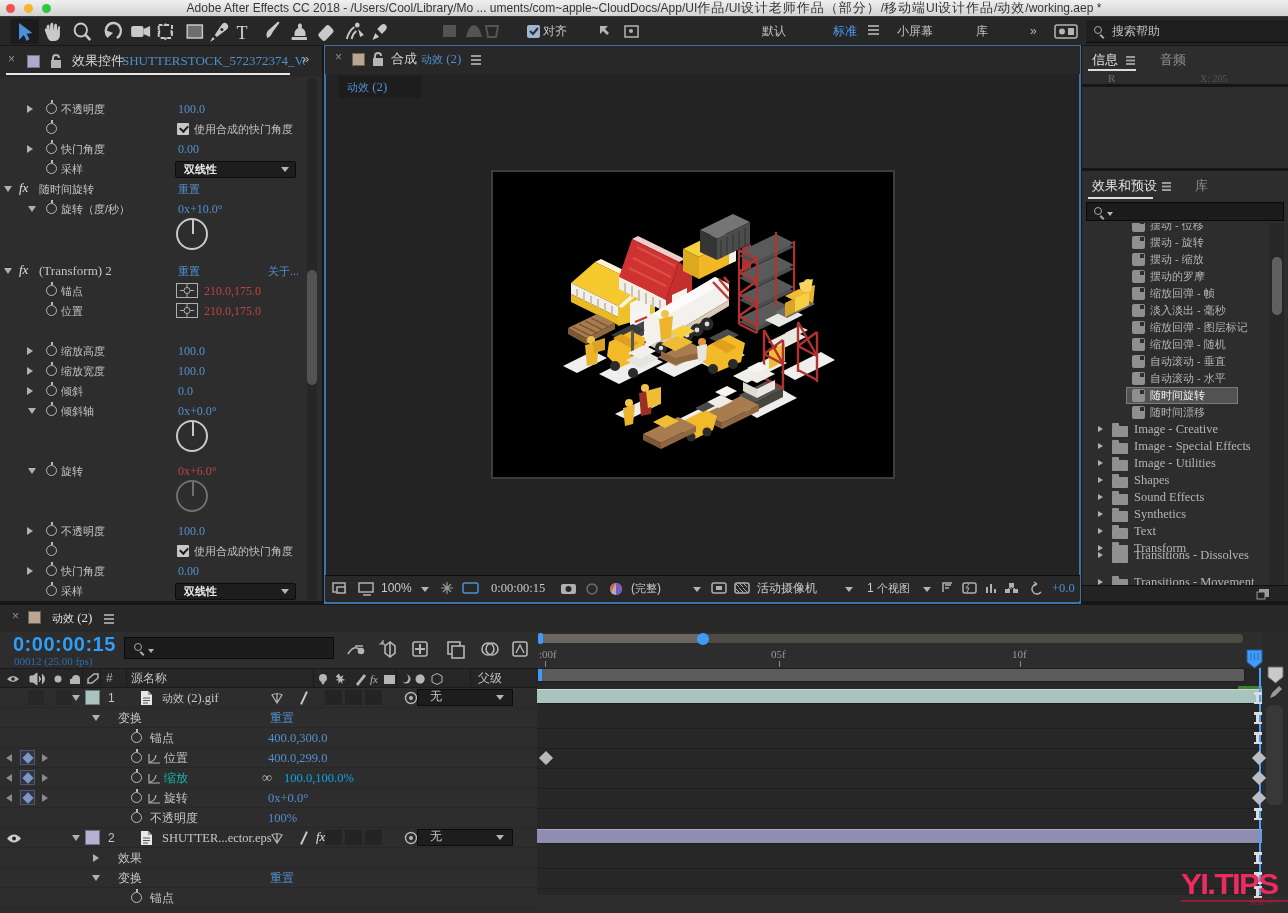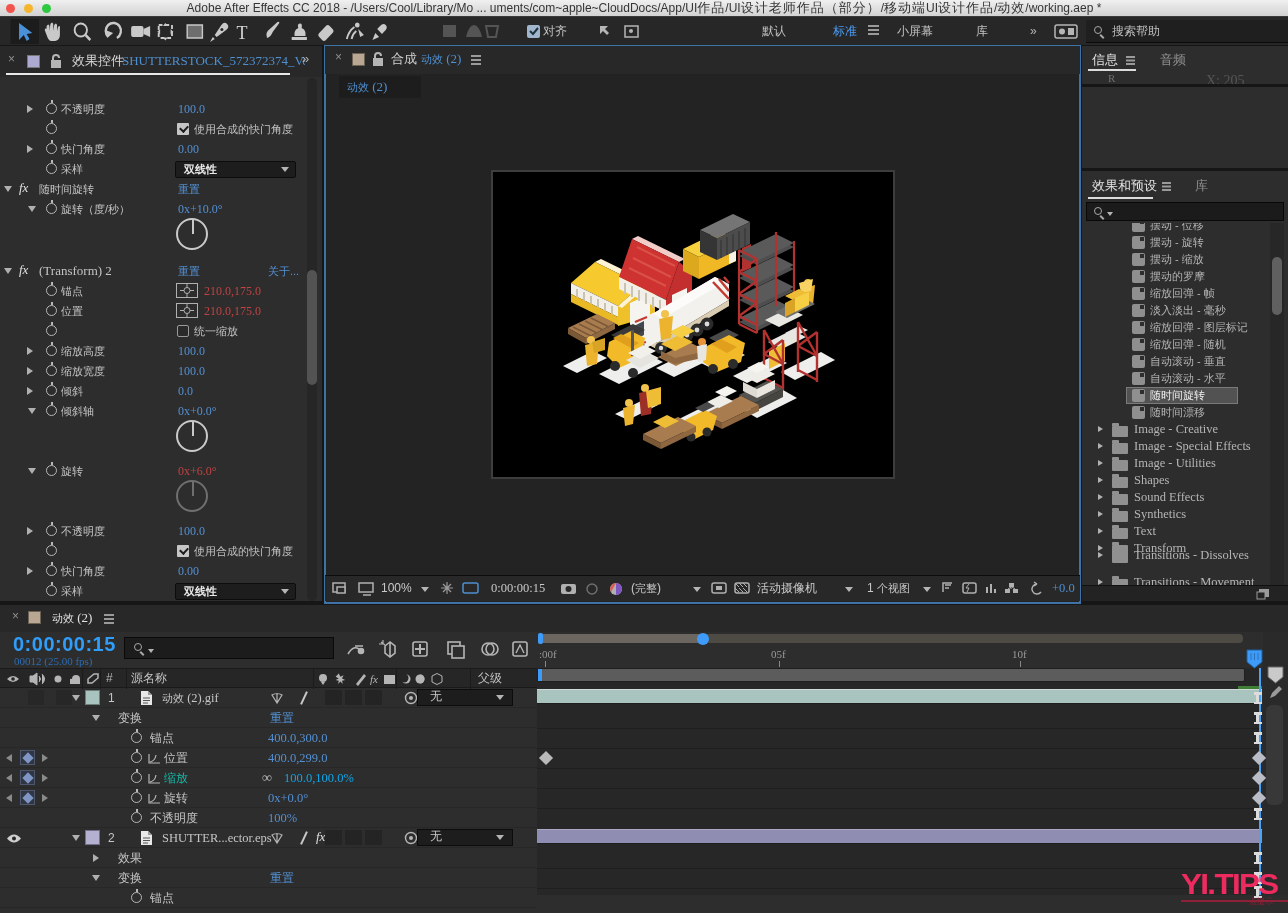--- a/index.html
+++ b/index.html
@@ -173,25 +173,20 @@
   <div class="row" style="top:202px">
         <div class="sw ab" style="left:46px;top:4px"></div>
         <div class="ab cjk" style="left:61px">位置</div>
         <svg class="ab" style="left:176px;top:2px" width="22" height="15">
           <rect x="0.5" y="0.5" width="21" height="14" fill="none" stroke="#b0b0b0"></rect>
           <circle cx="11" cy="7.5" r="3" fill="none" stroke="#b0b0b0"></circle>
           <path d="M11 1 v4 M11 10 v4 M4 7.5 h4 M14 7.5 h4" stroke="#b0b0b0"></path>
         </svg>
         <div class="ab ser red t12" style="left:204px">210.0,175.0</div>
       </div>
-  <div class="row" style="top:222px">
-        <div class="sw ab" style="left:46px;top:4px"></div>
-        <div class="cbe ab" style="left:177px;top:4px"></div>
-        <div class="ab cjk" style="left:194px">统一缩放</div>
-      </div>
   <div class="row" style="top:242px">
         <div class="tri-r ab" style="left:27px;top:6px"></div>
         <div class="sw ab" style="left:46px;top:4px"></div>
         <div class="ab cjk" style="left:61px">缩放高度</div>
         <div class="ab ser blue t12" style="left:178px">100.0</div>
       </div>
   <div class="row" style="top:262px">
         <div class="tri-r ab" style="left:27px;top:6px"></div>
         <div class="sw ab" style="left:46px;top:4px"></div>
         <div class="ab cjk" style="left:61px">缩放宽度</div>
@@ -480,21 +475,21 @@
  </div>
 </div>
 
 <div class="ab" style="left:1082px;top:46px;width:206px;height:555px;background:#2d2d2d">
  <div class="ab" style="left:0;top:0;width:206px;height:38px;background:#2d2d2d">
   <div class="ab cjk" style="left:10px;top:4px;font-size:13px;line-height:20px;color:#e2e2e2">信息</div>
   <div class="ab" style="left:44px;top:10px;width:9px;height:2px;background:#9a9a9a;box-shadow:0 3.5px #9a9a9a,0 7px #9a9a9a"></div>
   <div class="ab cjk" style="left:78px;top:4px;font-size:13px;line-height:20px;color:#8f8f8f">音频</div>
   <div class="ab" style="left:6px;top:23px;width:48px;height:2px;background:#dcdcdc"></div>
   <div class="ab ser" style="left:26px;top:26px;font-size:11px;color:#6f6f6f">R</div>
-  <div class="ab ser" style="left:124px;top:27px;font-size:14px;color:#555">X: 205</div>
+  <div class="ab ser" style="left:118px;top:27px;font-size:10px;color:#555">X: 205</div>
  </div>
  <div class="ab" style="left:0;top:38px;width:206px;height:3px;background:#161616"></div>
  <div class="ab" style="left:0;top:122px;width:206px;height:3px;background:#161616"></div>
  <div class="ab" style="left:0;top:125px;width:206px;height:430px;background:#2d2d2d">
   <div class="ab cjk" style="left:10px;top:5px;font-size:13px;line-height:20px;color:#e2e2e2">效果和预设</div>
   <div class="ab" style="left:80px;top:11px;width:9px;height:2px;background:#9a9a9a;box-shadow:0 3.5px #9a9a9a,0 7px #9a9a9a"></div>
   <div class="ab cjk" style="left:113px;top:5px;font-size:13px;line-height:20px;color:#8f8f8f">库</div>
   <div class="ab" style="left:6px;top:26px;width:65px;height:2px;background:#dcdcdc"></div>
   <div class="ab" style="left:4px;top:31px;width:198px;height:19px;background:#1b1b1b;border:1px solid #090909">
    <div class="mag" style="position:absolute;left:7px;top:4px"></div>

